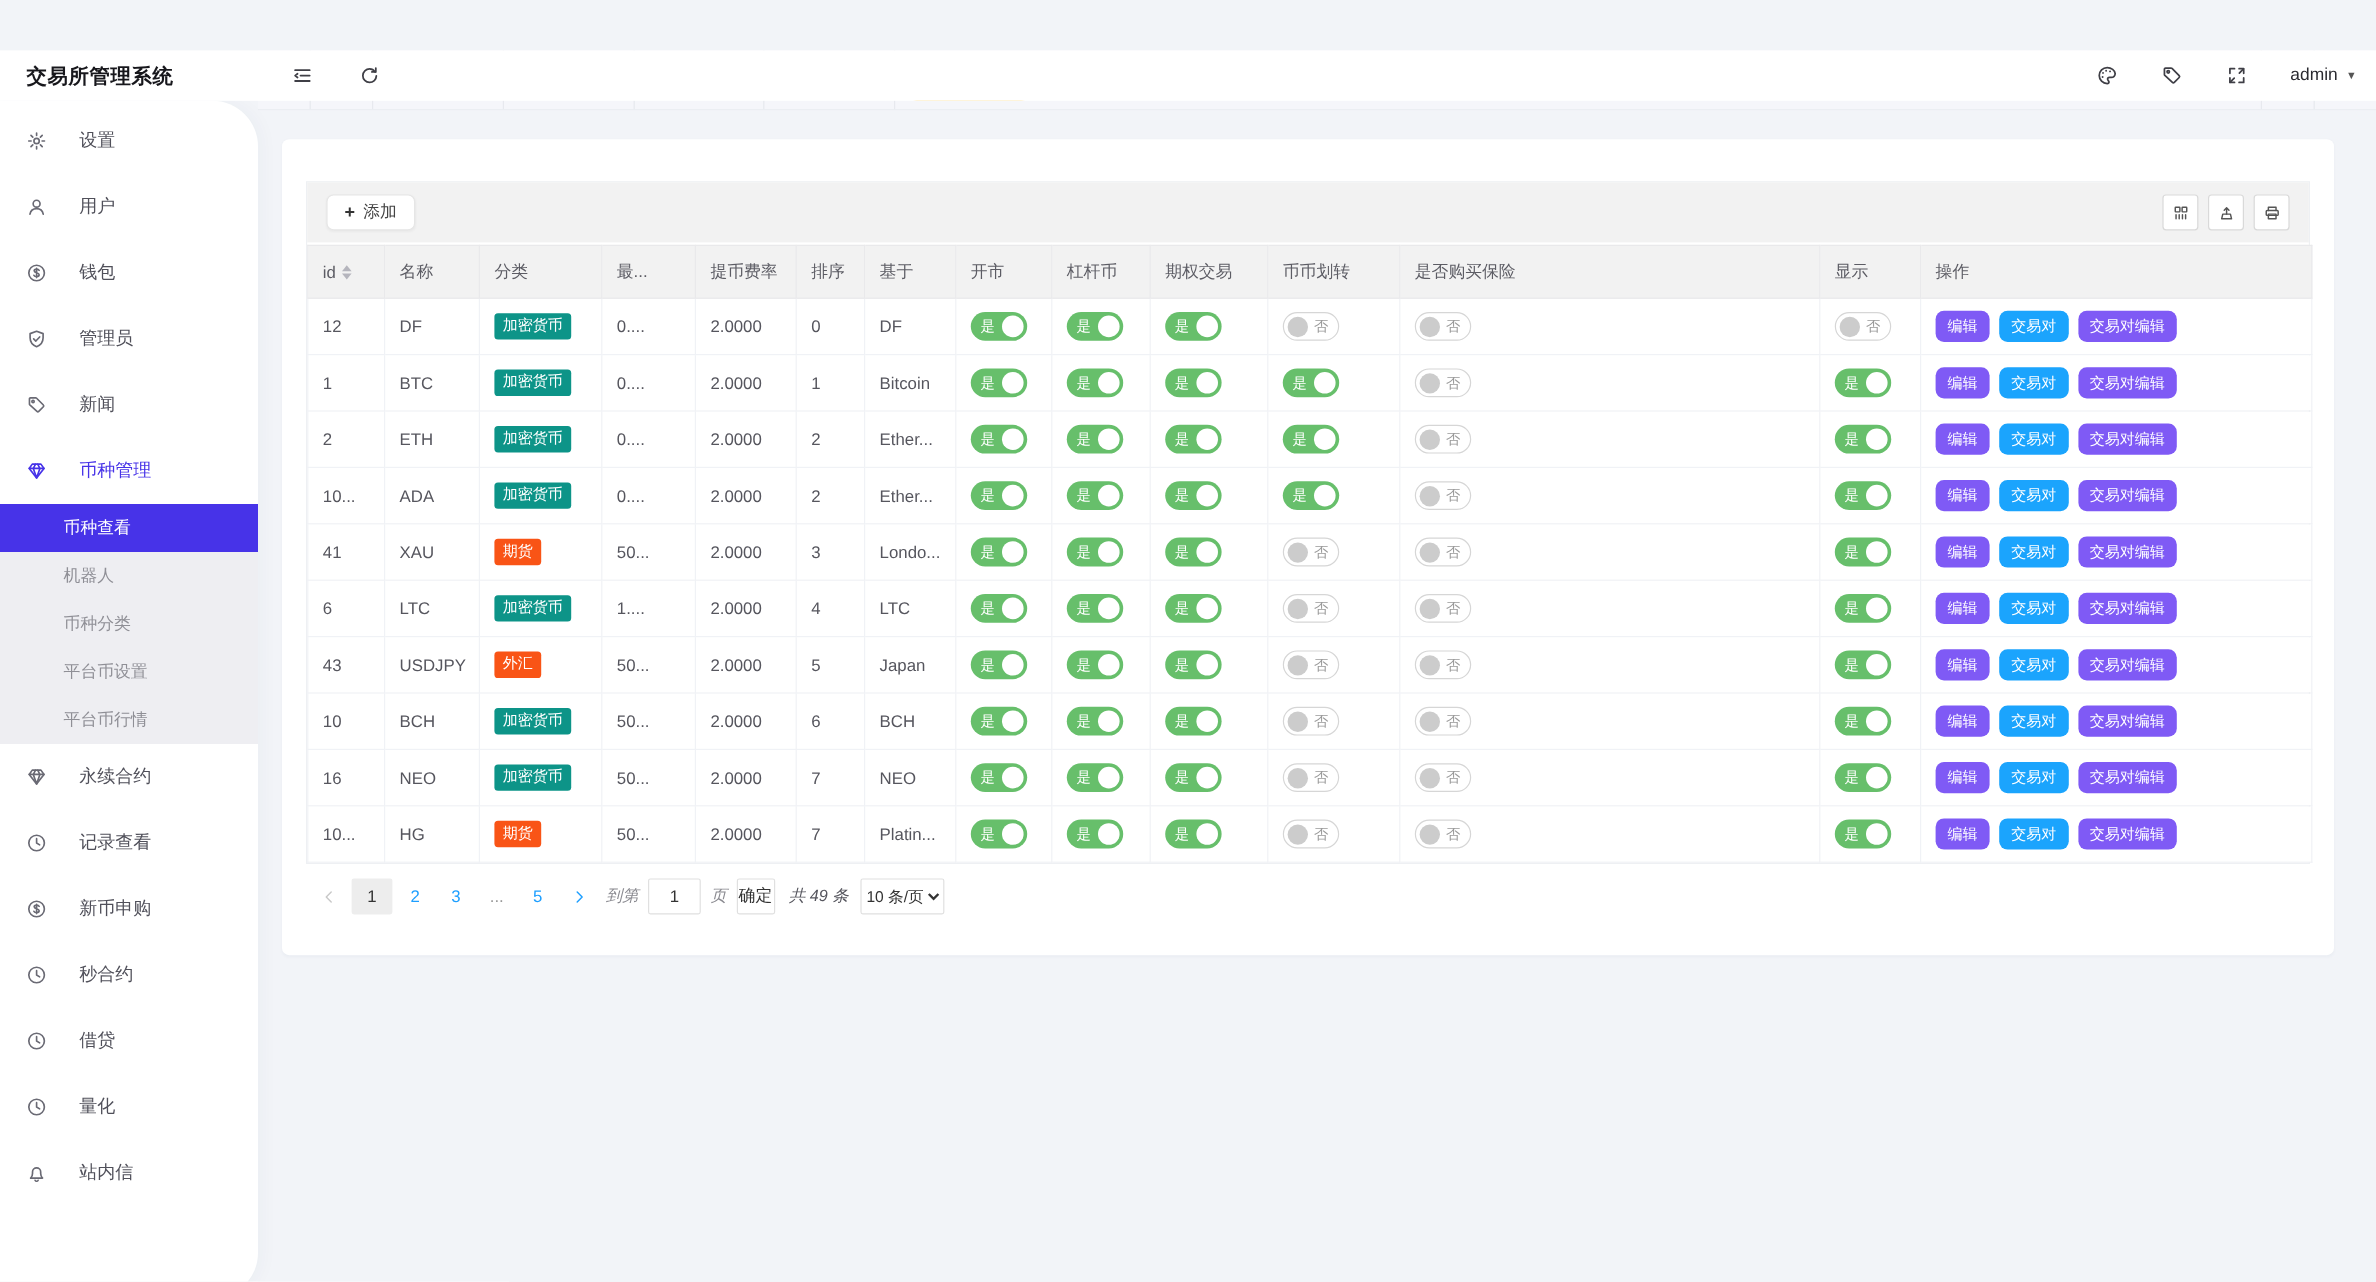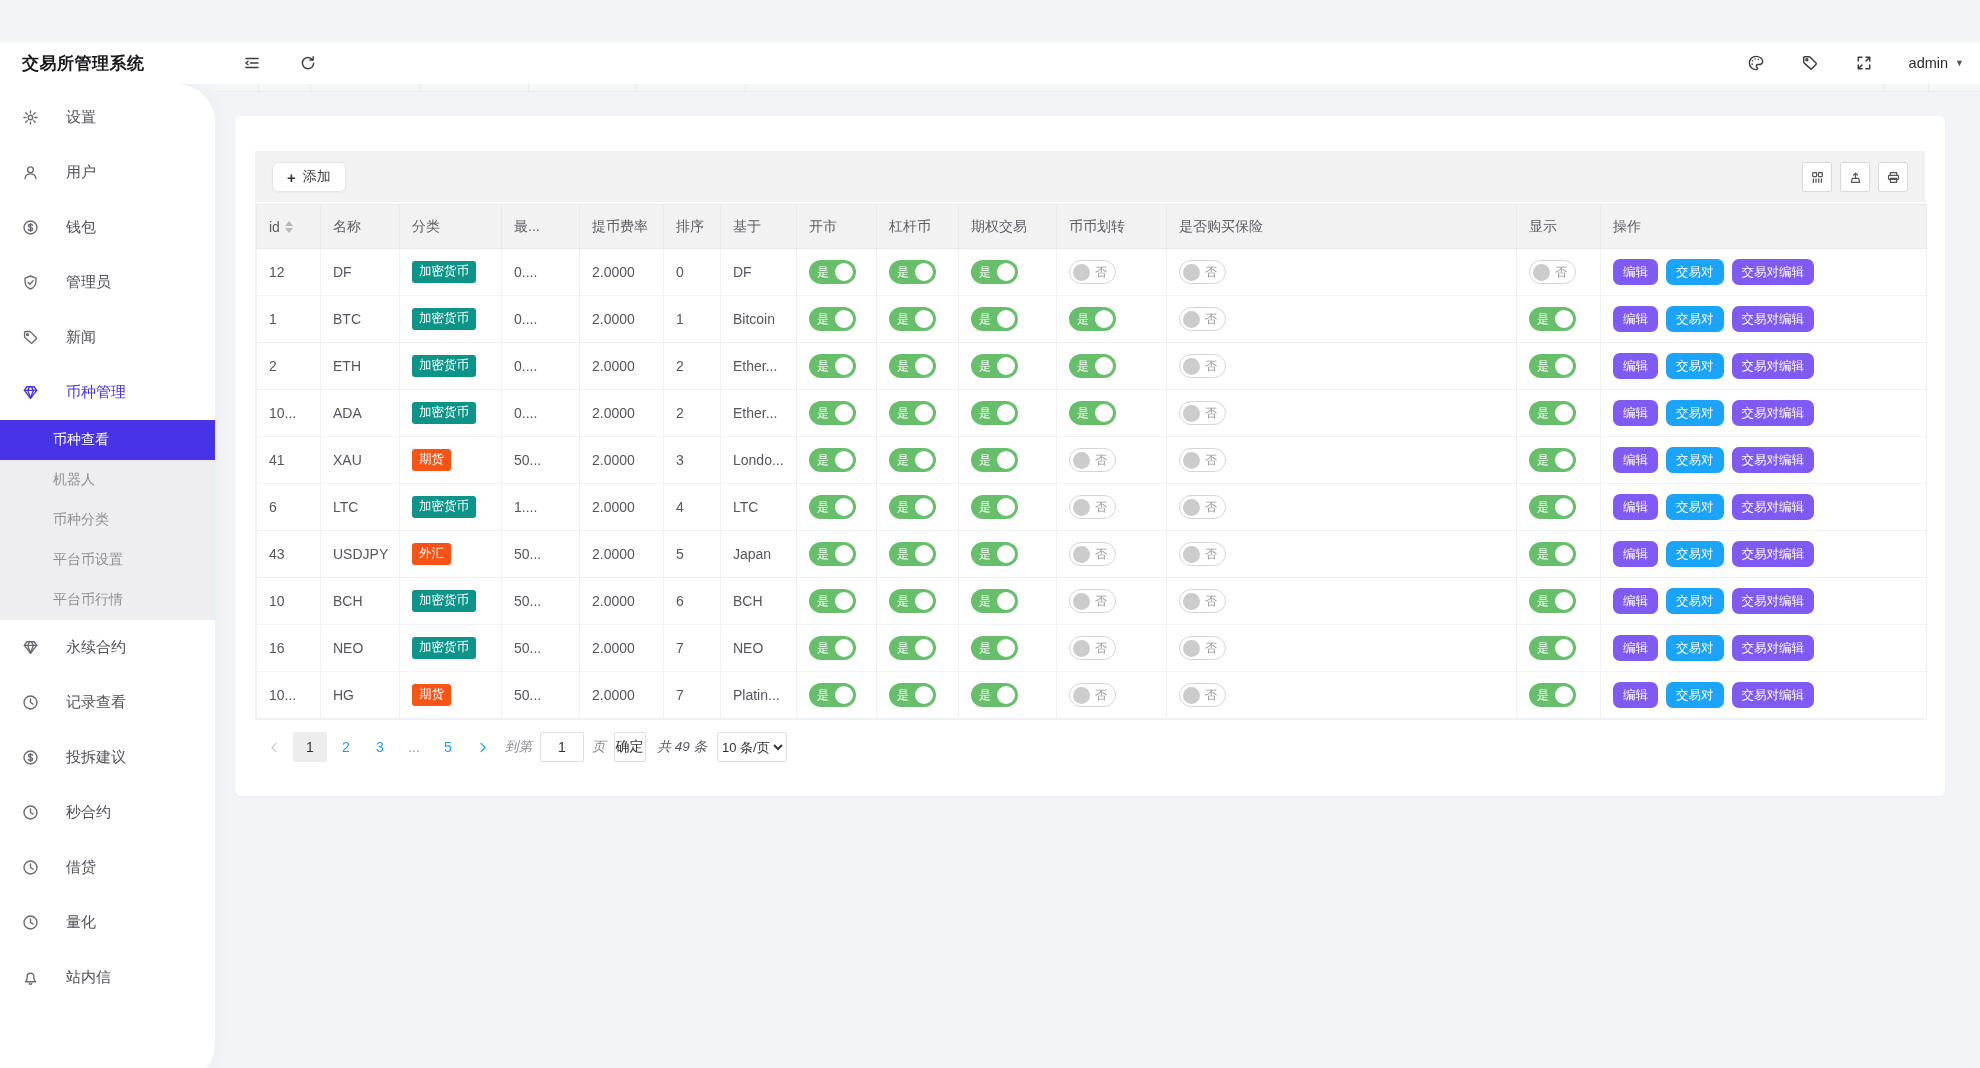--- a/index.html
+++ b/index.html
@@ -276,21 +276,21 @@
         <div class="side-item">
           <svg class="icon ">
             <use href="#i-clock"></use>
           </svg>
           <span class="side-label">记录查看</span>
         </div>
         <div class="side-item">
           <svg class="icon ">
             <use href="#i-coin"></use>
           </svg>
-          <span class="side-label">投拆建议</span>
+          <span class="side-label">新币申购</span>
         </div>
         <div class="side-item">
           <svg class="icon ">
             <use href="#i-clock"></use>
           </svg>
           <span class="side-label">秒合约</span>
         </div>
         <div class="side-item">
           <svg class="icon ">
             <use href="#i-clock"></use>

